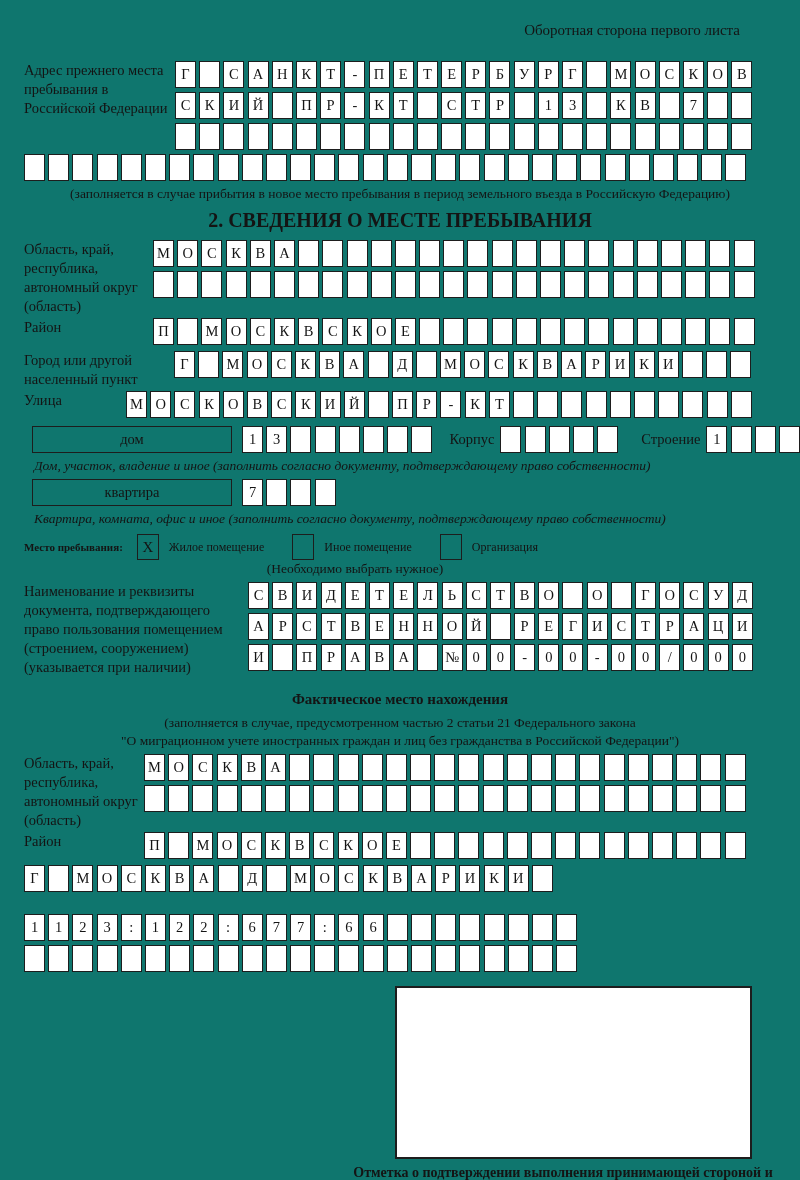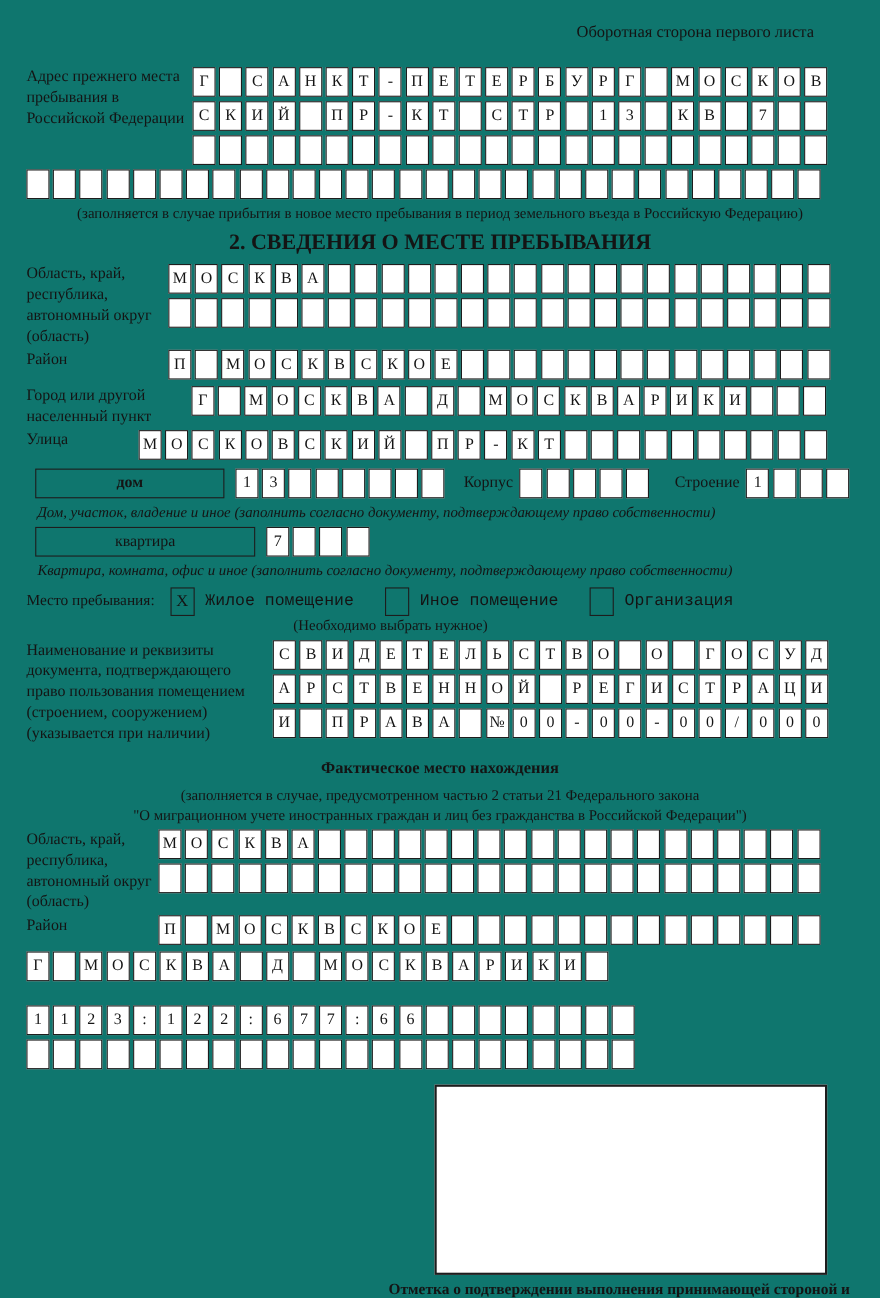--- a/index.html
+++ b/index.html
@@ -40,22 +40,22 @@
   .stamp-caption{
     width:446px;margin:2px 0 0 316px;text-align:center;
     font-weight:bold;font-size:14px;line-height:19px;
   }
   
   .w151{width:151px;} .w129{width:129px;} .w150{width:150px;} .w102{width:102px;}
   .w224{width:224px;} .w120{width:120px;} .w188{width:188px;} .w172{width:172px;}
   .mt2{margin-top:2px;} .mt4{margin-top:4px;}
   .note-left{margin:0 0 4px 10px;font-style:italic;}
   .stay-row{align-items:center;margin-top:6px;}
-  .stay-lbl{font-size:14px;margin-right:4px;}
-  .opt-label{font-size:15px;line-height:26px;margin-right:18px;font-family:Liberation Mono, monospace;}
+  .stay-lbl{font-size:11px;margin-right:4px;font-weight:bold;}
+  .opt-label{font-size:12px;line-height:26px;margin-right:18px;}
 </style>
 </head>
 <body>
 
 <div class="page">
 
   <div class="header-note">Оборотная сторона первого листа</div>
 
   <div class="row">
     <div class="lbl w151">Адрес прежнего места пребывания в Российской Федерации</div>
@@ -323,21 +323,21 @@
         <span class="cell"></span>
         <span class="cell"></span>
         <span class="cell"></span>
         <span class="cell"></span>
         <span class="cell"></span>
         <span class="cell"></span>
       </div>
   </div>
 
   <div class="row mt4" style="margin-left:8px;">
-    <div class="named-rect" style="width:172px;margin-right:10px;font-weight:bold;">дом</div>
+    <div class="named-rect" style="width:200px;margin-right:10px;">дом</div>
     <div class="grid">
         <span class="cell">1</span>
         <span class="cell">3</span>
         <span class="cell"></span>
         <span class="cell"></span>
         <span class="cell"></span>
         <span class="cell"></span>
         <span class="cell"></span>
         <span class="cell"></span>
       </div>

